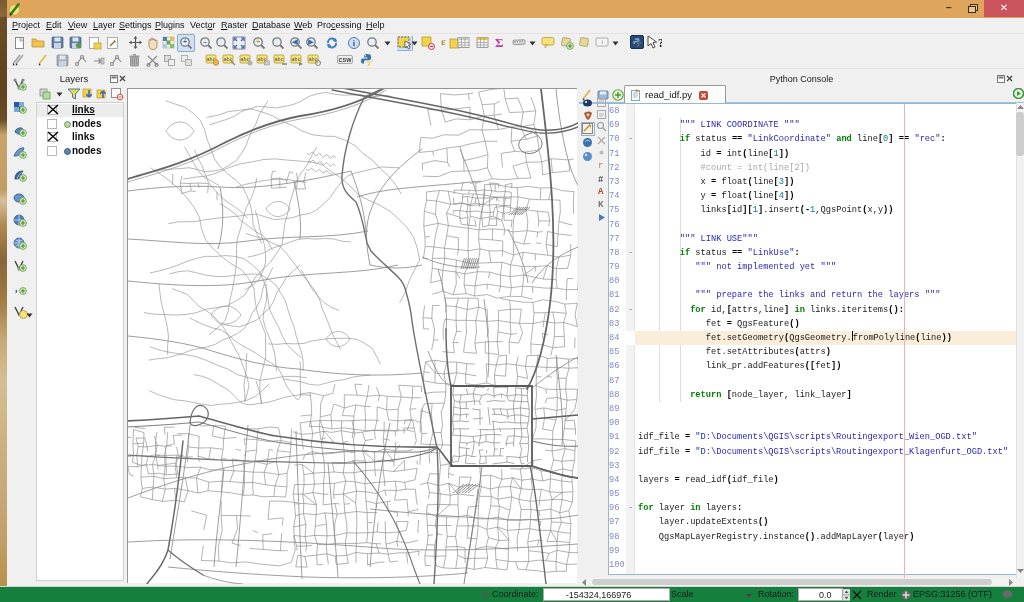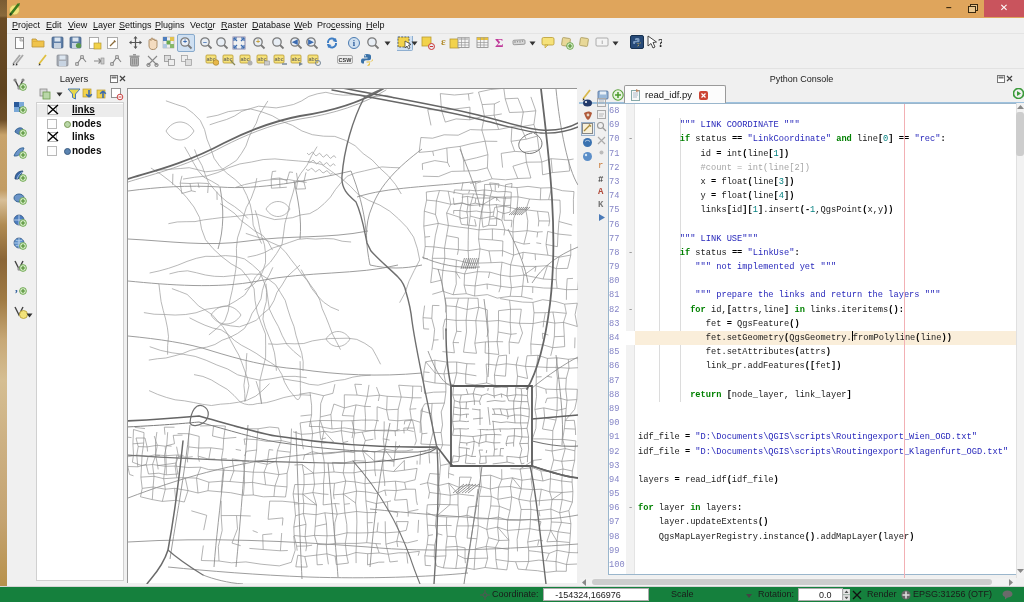--- a/index.html
+++ b/index.html
@@ -641,21 +641,21 @@
   </svg>
 <svg class="abs" style="left:1008px;top:579px" width="6" height="7">
     <path d="M1,0 l4,3.5 -4,3.5z" fill="#888"></path>
   </svg>
 <div id="statusbar" class="abs">
     <svg class="abs" style="left:480px;top:3px" width="10" height="10" viewBox="0 0 10 10">
       <circle cx="5" cy="5" r="2" fill="none" stroke="#555"></circle>
       <path d="M5,0v3M5,7v3M0,5h3M7,5h3" stroke="#555"></path>
     </svg>
     <span class="sb" style="left:492px">Coordinate:</span>
-    <div class="inbox" style="left:543px;top:1px;width:106px;height:13px;text-align:center;line-height:12px;padding-right:16px">-154324,166976</div>
+    <div class="inbox" style="left:543px;top:1px;width:127px;height:13px;text-align:center;line-height:12px;padding-right:16px">-154324,166976</div>
     <span class="sb" style="left:671px">Scale</span>
     <div class="inbox" style="left:699px;top:15px;width:55px;height:13px;line-height:12px;">1:35,679</div>
     <svg class="abs" style="left:746px;top:7px" width="6" height="4">
       <path d="M0,0h6l-3,4z" fill="#444"></path>
     </svg>
     <span class="sb" style="left:758px">Rotation:</span>
     <div class="inbox" style="left:798px;top:1px;width:45px;height:13px;line-height:12px;padding-left:20px">0.0</div>
     <svg class="abs" style="left:843px;top:2px" width="7" height="12" viewBox="0 0 7 12">
       <rect x="0" y="0" width="7" height="5.6" fill="#e8e8e8" stroke="#b0b0b0" stroke-width="0.5"></rect>
       <rect x="0" y="6" width="7" height="5.6" fill="#e8e8e8" stroke="#b0b0b0" stroke-width="0.5"></rect>

